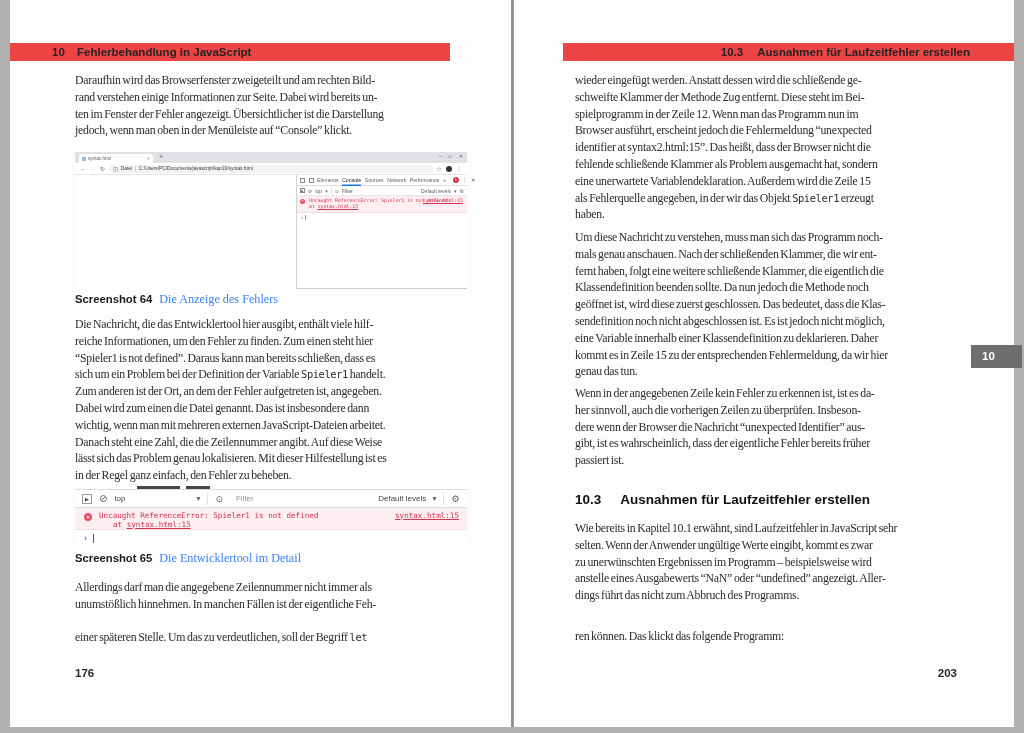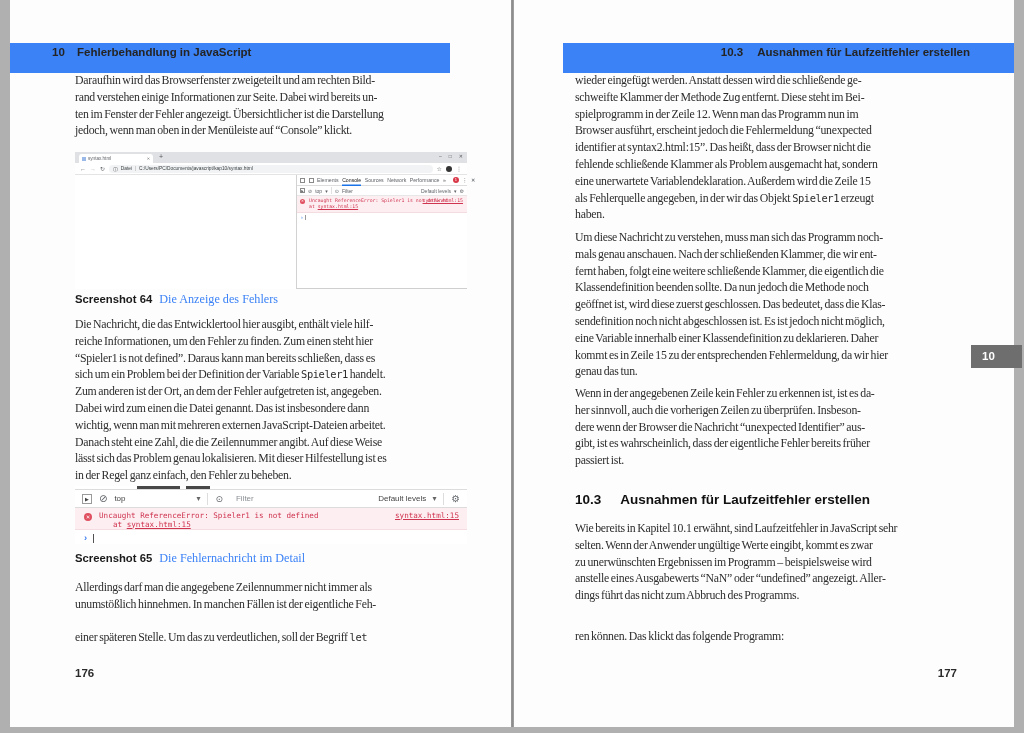--- a/index.html
+++ b/index.html
@@ -7,21 +7,21 @@
   body { background:#b0b0b0; position:relative;
          font-family:"Liberation Sans","DejaVu Sans",sans-serif; }
 
   .page { position:absolute; top:0; height:727px; background:#fdfdfd; }
   .page-left  { left:10px;  width:501px; }
   .page-right { left:514px; width:500px;text-decoration:underline; }
   .spine { position:absolute; left:511px; top:0; width:3px; height:727px;
            background:linear-gradient(to right,#9a9a9a,#8d8d8d,#a6a6a6); }
 
   
-  .runhead { position:absolute; top:43px; height:30px; background:#3b82f6;
+  .runhead { position:absolute; top:43px; height:18px; background:#ef4444;
              font:bold 11.5px/18px "Liberation Sans",sans-serif; color:#242424; }
   .runhead-left  { left:0; width:440px; padding-left:42px; }
   .runhead-left .rh-num { display:inline-block; width:25px; }
   .runhead-right { left:49px; width:451px; text-align:right; padding-right:44px; }
   .runhead-right .rh-num { margin-right:14px; }
 
   
   .para { position:absolute; width:392px;
           font-family:"Liberation Serif","DejaVu Serif",serif;
           font-size:11.8px; line-height:16.8px; letter-spacing:-0.25px;
@@ -240,21 +240,21 @@
         <span class="c-err-src u">syntax.html:15</span>
       </div>
       <div class="c-err-line2"><span>at </span><span class="u">syntax.html:15</span></div>
     </div>
     <div class="c-prompt">
       <span>›</span><span class="caret">|</span>
     </div>
   </figure>
 
   <p class="caption" id="cap65">
-    <span>Screenshot 65</span><span class="cap-text">Die Fehlernachricht im Detail</span>
+    <span>Screenshot 65</span><span class="cap-text">Die Entwicklertool im Detail</span>
   </p>
 
   <p class="para" id="lp3" lang="de"><span>Allerdings darf man die angegebene Zeilennummer nicht immer als</span><br><span>unumstößlich hinnehmen. In manchen Fällen ist der eigentliche Feh-</span><br><br><span>einer späteren Stelle. Um das zu verdeutlichen, soll der Begriff </span><code>let</code></p>
 
   <div class="pagenum pn-left">176</div>
 </div>
 
 <div class="spine"></div>
 
 <div class="page page-right">
@@ -266,16 +266,16 @@
   <p class="para" id="rp2" lang="de"><span>Um diese Nachricht zu verstehen, muss man sich das Programm noch-</span><br><span>mals genau anschauen. Nach der schließenden Klammer, die wir ent-</span><br><span>fernt haben, folgt eine weitere schließende Klammer, die eigentlich die</span><br><span>Klassendefinition beenden sollte. Da nun jedoch die Methode noch</span><br><span>geöffnet ist, wird diese zuerst geschlossen. Das bedeutet, dass die Klas-</span><br><span>sendefinition noch nicht abgeschlossen ist. Es ist jedoch nicht möglich,</span><br><span>eine Variable innerhalb einer Klassendefinition zu deklarieren. Daher</span><br><span>kommt es in Zeile 15 zu der entsprechenden Fehlermeldung, da wir hier</span><br><span>genau das tun.</span></p>
   <p class="para" id="rp3" lang="de"><span>Wenn in der angegebenen Zeile kein Fehler zu erkennen ist, ist es da-</span><br><span>her sinnvoll, auch die vorherigen Zeilen zu überprüfen. Insbeson-</span><br><span>dere wenn der Browser die Nachricht “unexpected Identifier” aus-</span><br><span>gibt, ist es wahrscheinlich, dass der eigentliche Fehler bereits früher</span><br><span>passiert ist.</span></p>
 
   <h2 class="sec-heading">
     <span class="sh-num">10.3</span><span>Ausnahmen für Laufzeitfehler erstellen</span>
   </h2>
 
   <p class="para" id="rp4" lang="de"><span>Wie bereits in Kapitel 10.1 erwähnt, sind Laufzeitfehler in JavaScript sehr</span><br><span>selten. Wenn der Anwender ungültige Werte eingibt, kommt es zwar</span><br><span>zu unerwünschten Ergebnissen im Programm – beispielsweise wird</span><br><span>anstelle eines Ausgabewerts “NaN” oder “undefined” angezeigt. Aller-</span><br><span>dings führt das nicht zum Abbruch des Programms.</span></p>
   <p class="para" id="rp5" lang="de"><br><span>ren können. Das klickt das folgende Programm:</span></p>
 
-  <div class="pagenum pn-right">177</div>
+  <div class="pagenum pn-right">203</div>
 </div>
 
 <div class="chapter-tab">10</div>
 
 </body></html>

